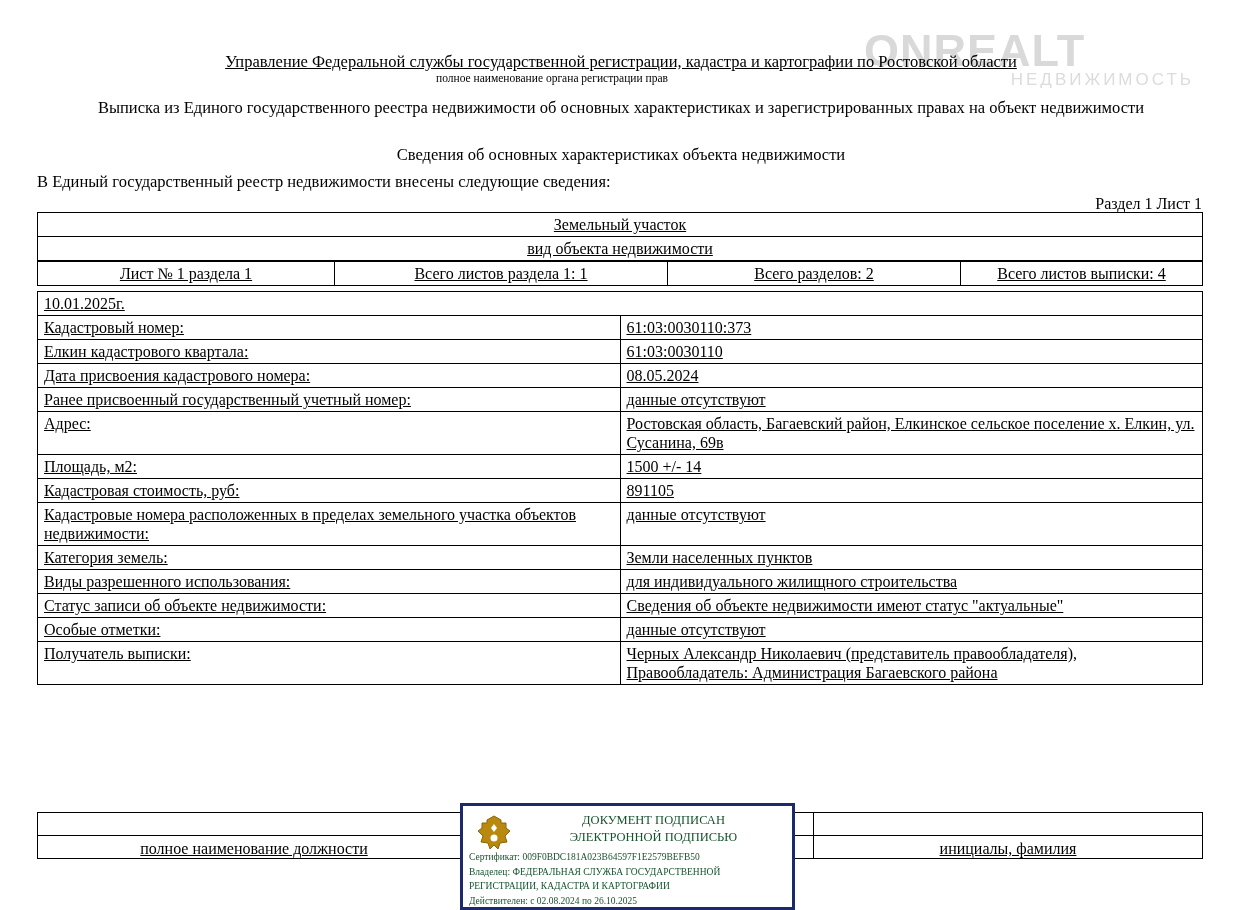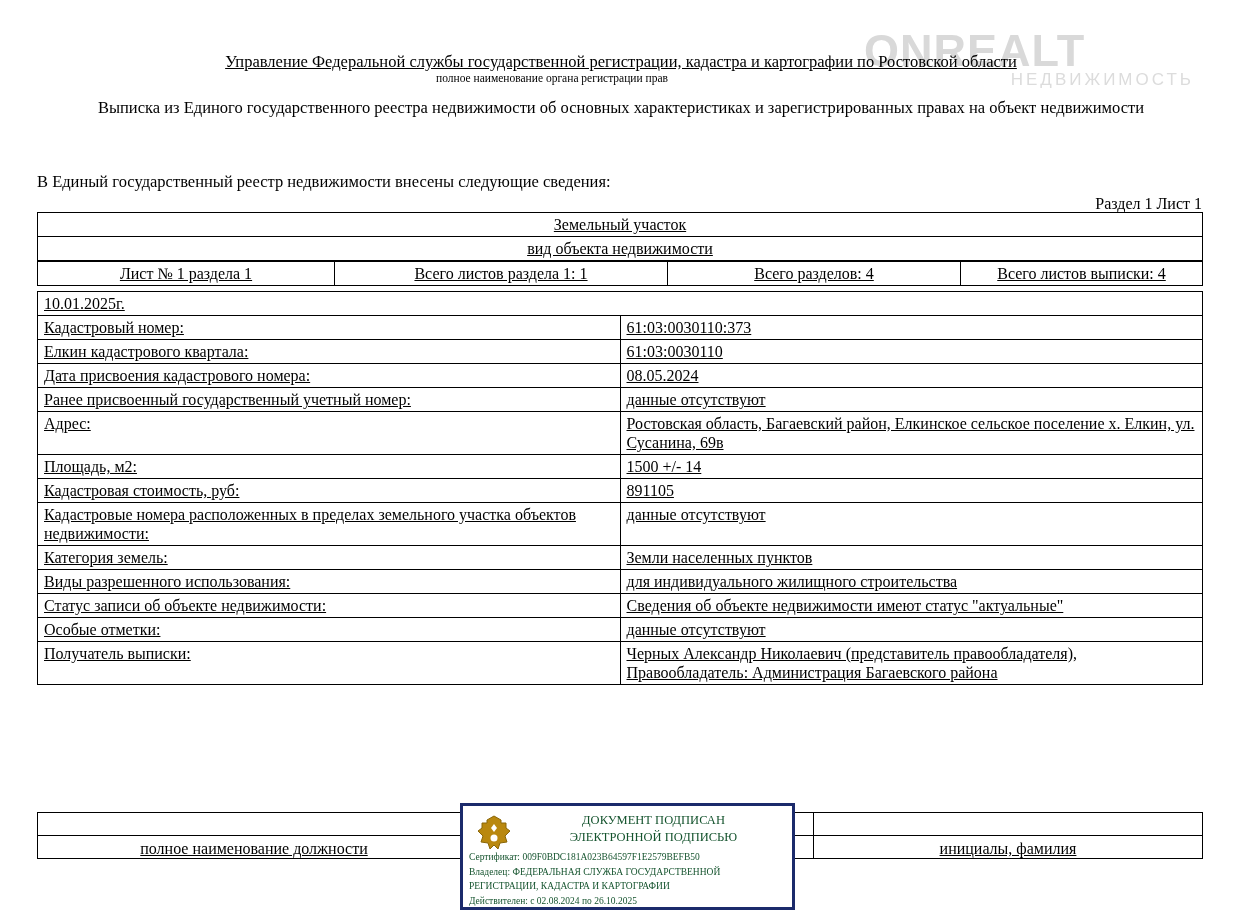--- a/index.html
+++ b/index.html
@@ -181,40 +181,41 @@
 <div class="page">
 
   <div class="watermark">
     <div class="wm-main">ONREALT</div>
     <div class="wm-sub">НЕДВИЖИМОСТЬ</div>
   </div>
 
   <div class="org-title">Управление Федеральной службы государственной регистрации, кадастра и картографии по Ростовской области</div>
   <div class="org-caption">полное наименование органа регистрации прав</div>
   <div class="doc-title">Выписка из Единого государственного реестра недвижимости об основных характеристиках и зарегистрированных правах на объект недвижимости</div>
+  <div class="section-title">Сведения об основных характеристиках объекта недвижимости</div>
   <div class="intro">В Единый государственный реестр недвижимости внесены следующие сведения:</div>
   <div class="sheet-label">Раздел 1 Лист 1</div>
 
   <table class="tbl" id="table-head">
     <tbody>
         <tr>
       <td class="t-center">Земельный участок</td>
     </tr>
     <tr>
       <td class="t-center">вид объекта недвижимости</td>
     </tr>
   </tbody>
     </table>
 
   <table class="tbl" id="table-counts">
     <tbody>
         <tr>
       <td class="t-center" style="width:284px">Лист № 1 раздела 1</td>
       <td class="t-center" style="width:320px">Всего листов раздела 1: 1</td>
-      <td class="t-center" style="width:280px">Всего разделов: 4</td>
+      <td class="t-center" style="width:280px">Всего разделов: 2</td>
       <td class="t-center">Всего листов выписки: 4</td>
     </tr>
   </tbody>
     </table>
 
   <table class="tbl" id="table-main">
     <tbody>
         <tr>
       <td colspan="2">10.01.2025г.</td>
     </tr>

